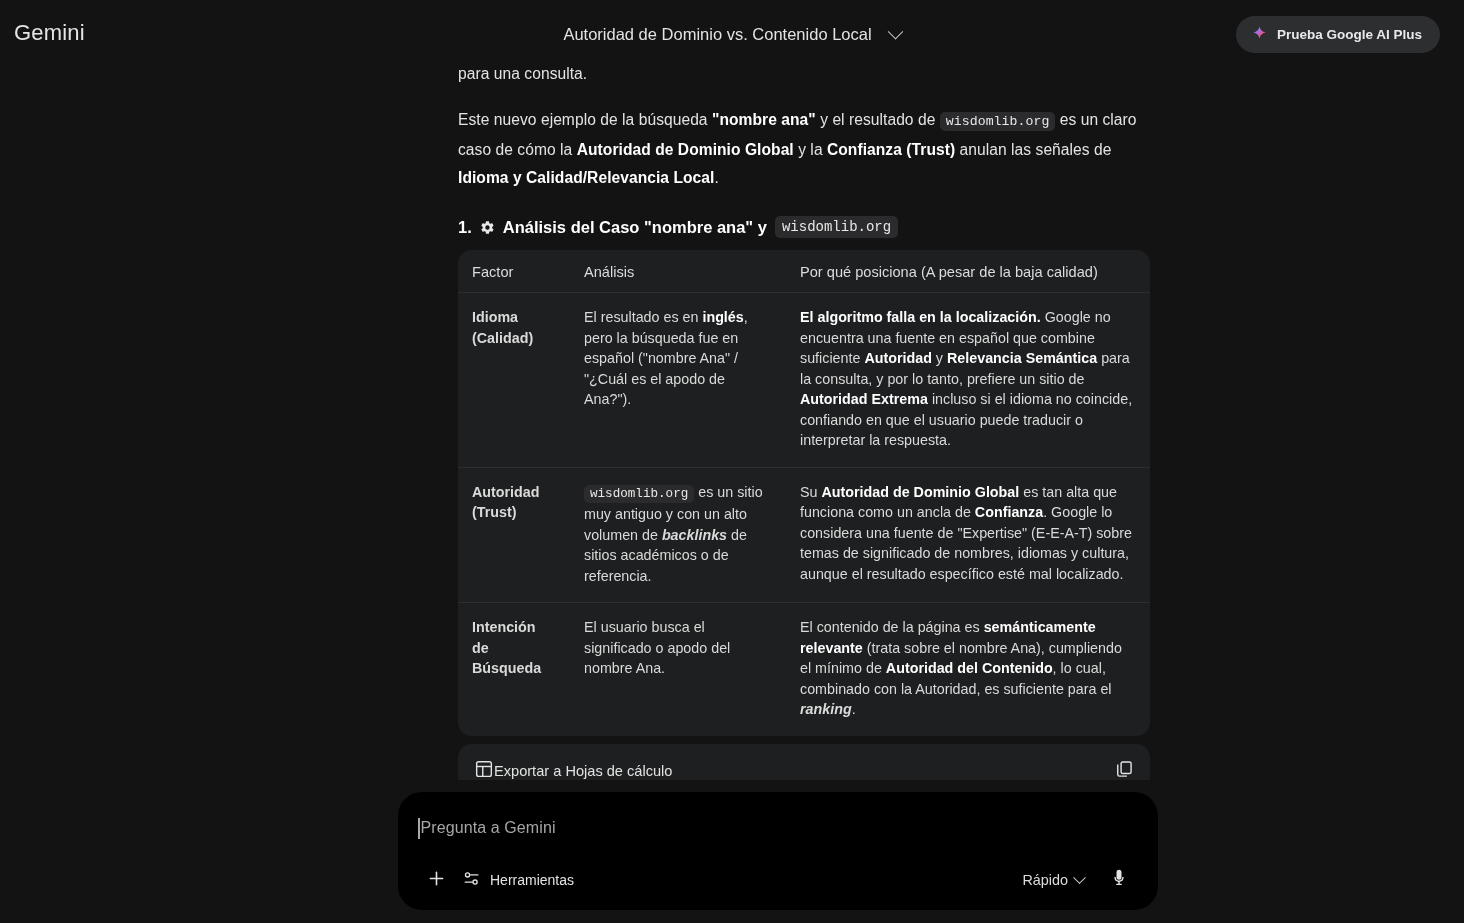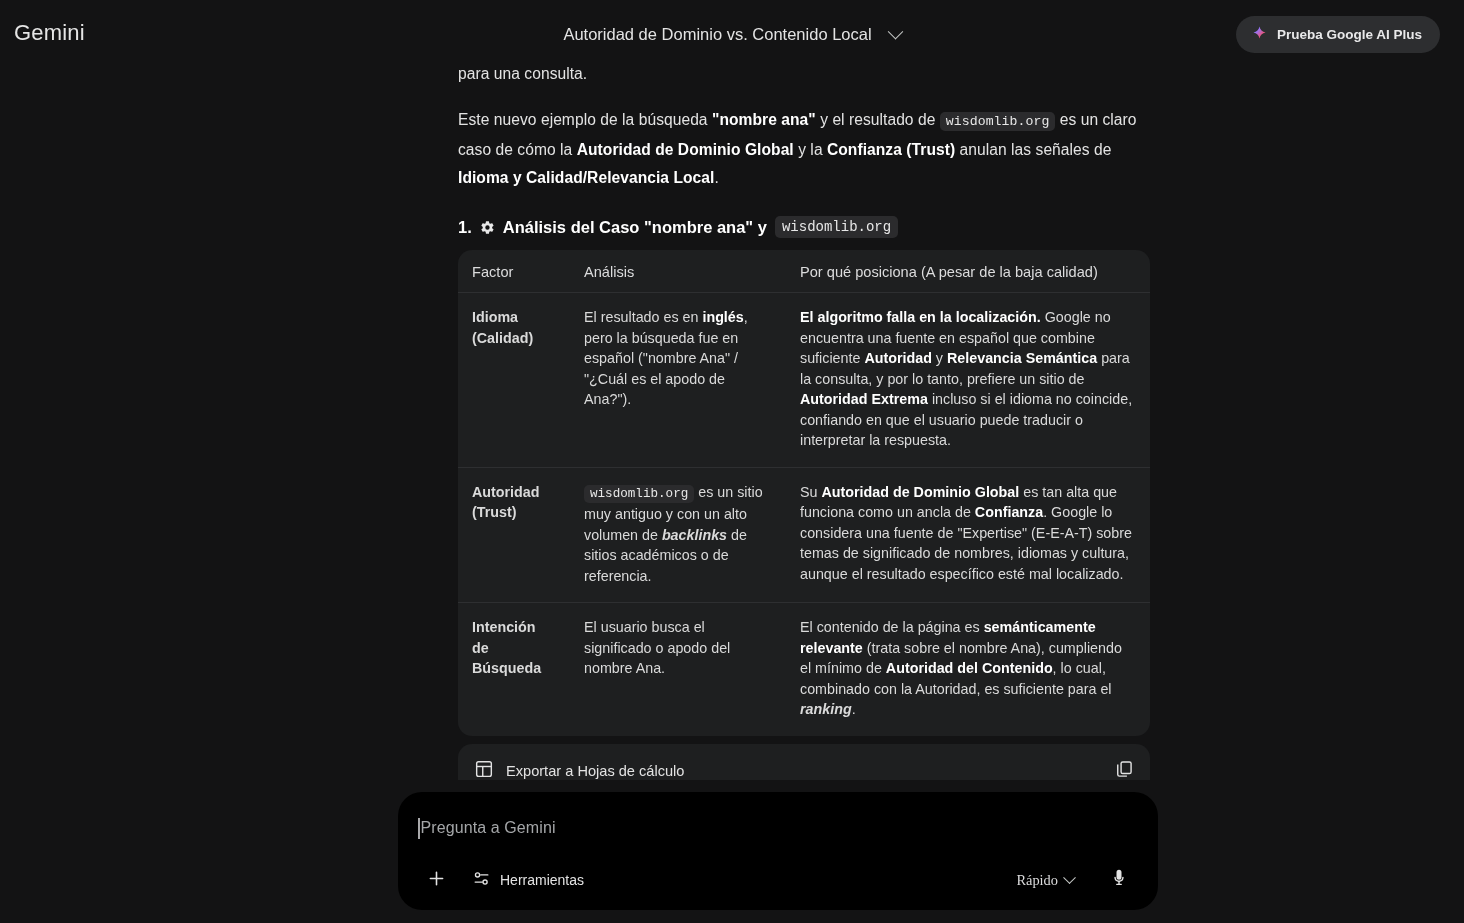--- a/index.html
+++ b/index.html
@@ -185,21 +185,20 @@
     height: 54px;
     background: #1e1f20;
     border-radius: 14px;
     display: flex;
     align-items: center;
     padding: 0 16px;
   }
   .export-left {
     display: flex;
     align-items: center;
-    gap: 12px;
     cursor: pointer;
   }
   .export-left .txt {
     font-size: 14.6px;
     color: #e3e3e3;
   }
   .export-spacer { flex: 1; }
   .copy-btn { cursor: pointer; display: flex; align-items: center; }
 
   
@@ -229,21 +228,21 @@
     font-size: 16px;
     color: #a4a6a8;
     letter-spacing: .1px;
   }
 
   .composer-actions {
     margin-top: 14px;
     height: 40px;
     display: flex;
     align-items: center;
-    gap: 10px;
+    gap: 0;
   }
   .icon-btn {
     width: 36px; height: 36px;
     display: flex; align-items: center; justify-content: center;
     border-radius: 50%;
     cursor: pointer;
   }
   .tools-btn {
     display: flex;
     align-items: center;
@@ -257,21 +256,20 @@
   .spacer { flex: 1; }
 
   .model-pick {
     display: flex;
     align-items: center;
     gap: 7px;
     height: 34px;
     padding: 0 10px;
     border-radius: 17px;
     cursor: pointer;
-    font-family: Liberation Serif, serif;
   }
   .model-pick .txt { font-size: 14.4px; color: #dcdcdd; }
   .chev-sm {
     display: inline-block;
     width: 9px; height: 9px;
     border-right: 1.6px solid #c4c7c5;
     border-bottom: 1.6px solid #c4c7c5;
     transform: rotate(45deg) translate(-2px,-2px);
   }
   .mic-btn {

